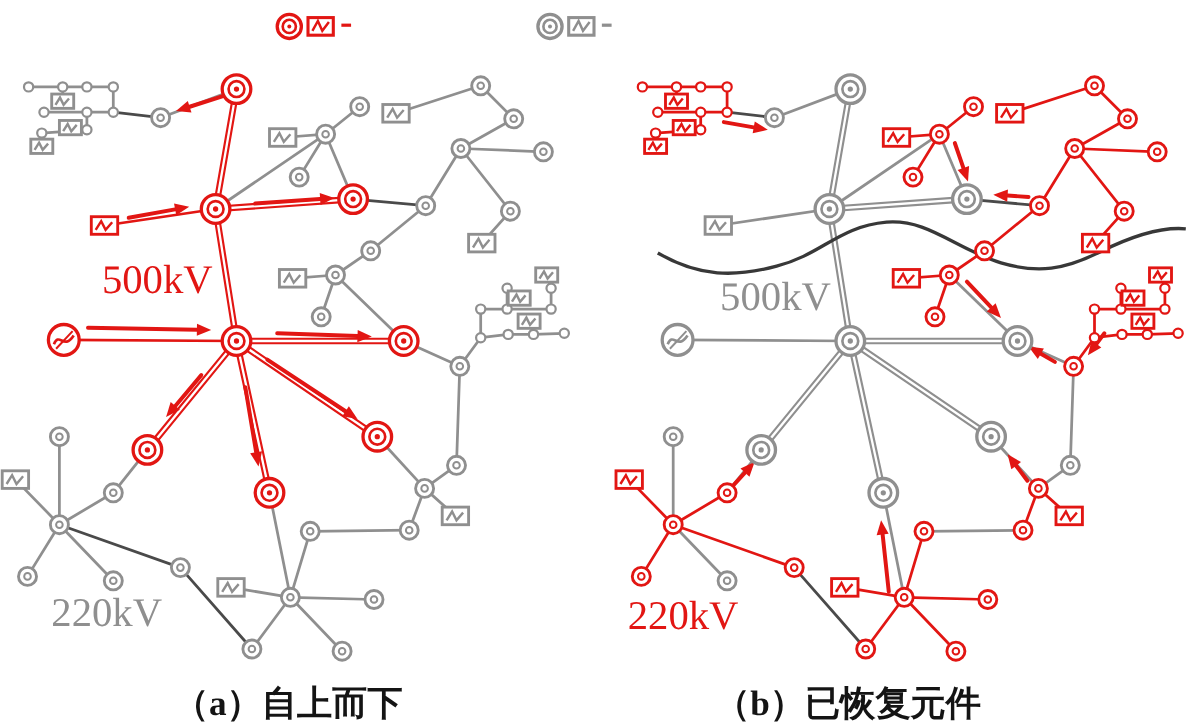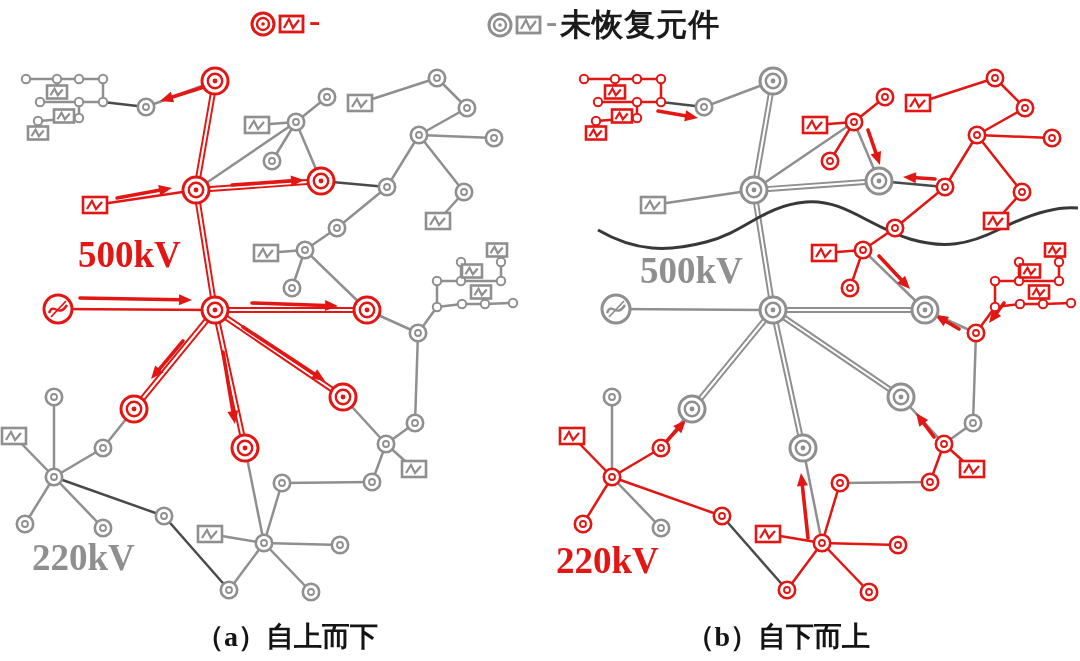--- a/index.html
+++ b/index.html
@@ -2,22 +2,22 @@
 <html><head>
 <meta charset="utf-8">
 <style>
   html,body{margin:0;padding:0}
   body{width:1080px;height:661px;position:relative;background:#ffffff;overflow:hidden;
        font-family:"Liberation Serif","DejaVu Serif",serif}
   #net{position:absolute;left:0;top:0}
   .legend{position:absolute;top:4px;display:flex;align-items:center;gap:2px}
   .legend .sep{font-size:34px;font-weight:bold;line-height:34px;margin:0 1px 6px 1px}
   .legend .lg-label{font-size:31px;font-weight:bold;color:#1a1a1a;letter-spacing:1px;white-space:nowrap}
-  .vlabel{position:absolute;width:130px;font-size:37px;font-weight:bold;white-space:nowrap}
-  .caption{position:absolute;top:618px;width:220px;text-align:right;font-size:28px;font-weight:bold;color:#141414;white-space:nowrap}
+  .vlabel{position:absolute;width:130px;text-align:center;font-size:37px;font-weight:normal;white-space:nowrap}
+  .caption{position:absolute;top:618px;width:220px;text-align:left;font-size:32px;font-weight:bold;color:#141414;white-space:nowrap}
 </style>
 </head>
 <body>
 
 <svg id="net" width="1080" height="661" viewBox="0 0 1080 661">
     <g>
       <line x1="215" y1="81" x2="196" y2="190" stroke="#e21613" stroke-width="6" stroke-linecap="round"></line>
       <line x1="215" y1="81" x2="196" y2="190" stroke="#fff" stroke-width="2.1" stroke-linecap="round"></line>
       <line x1="196" y1="190" x2="215" y2="310" stroke="#e21613" stroke-width="6" stroke-linecap="round"></line>
       <line x1="196" y1="190" x2="215" y2="310" stroke="#fff" stroke-width="2.1" stroke-linecap="round"></line>
@@ -768,22 +768,21 @@
   <svg class="legend-icon unrestored" width="56" height="38" viewBox="0 0 56 38">
     <g stroke="currentColor" fill="none">
       <circle cx="13" cy="19" r="11" stroke-width="3"></circle>
       <circle cx="13" cy="19" r="6" stroke-width="2.4"></circle>
       <circle cx="13" cy="19" r="1.8" fill="currentColor" stroke="none"></circle>
       <rect x="30" y="11" width="23" height="16" stroke-width="2.8"></rect>
       <path d="M 34 23 L 39 14 L 43 23 L 49 15" stroke-width="2.2"></path>
     </g>
   </svg>
   <span class="sep">-</span>
-  <span class="lg-label">未恢复元件</span>
 </div>
 
 <div class="vlabel" id="vl0" style="left: 78px; top: 233px; color: rgb(226, 22, 19);">500kV</div>
 <div class="vlabel" id="vl1" style="left: 32px; top: 536px; color: rgb(143, 143, 143);">220kV</div>
 <div class="vlabel" id="vl2" style="left: 640px; top: 249px; color: rgb(143, 143, 143);">500kV</div>
 <div class="vlabel" id="vl3" style="left: 556px; top: 539px; color: rgb(226, 22, 19);">220kV</div>
 
 <div class="caption" style="left:158px">（a）自上而下</div>
-<div class="caption" style="left:650px">（b）自下而上</div>
+<div class="caption" style="left:650px">（b）已恢复元件</div>
 
 </body></html>

